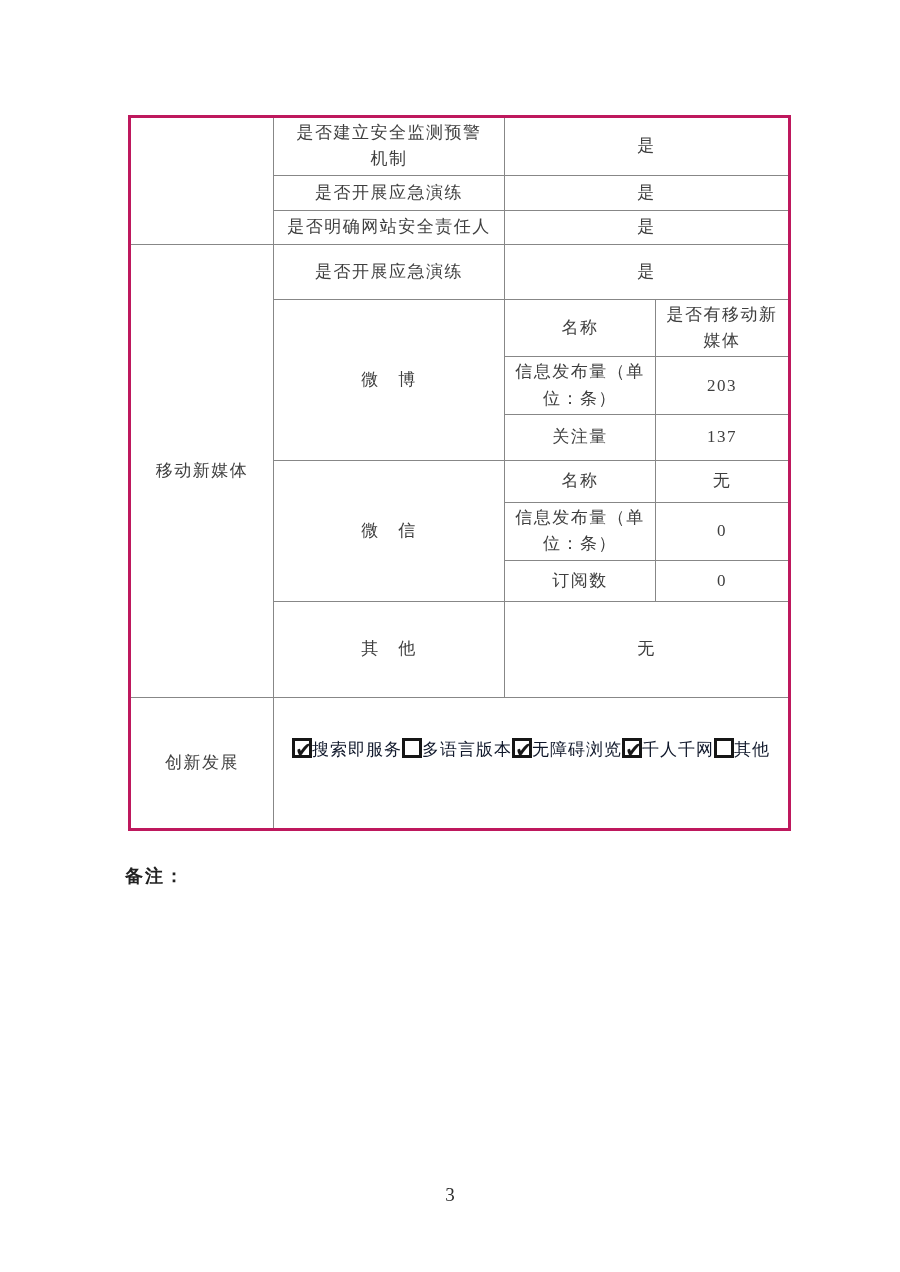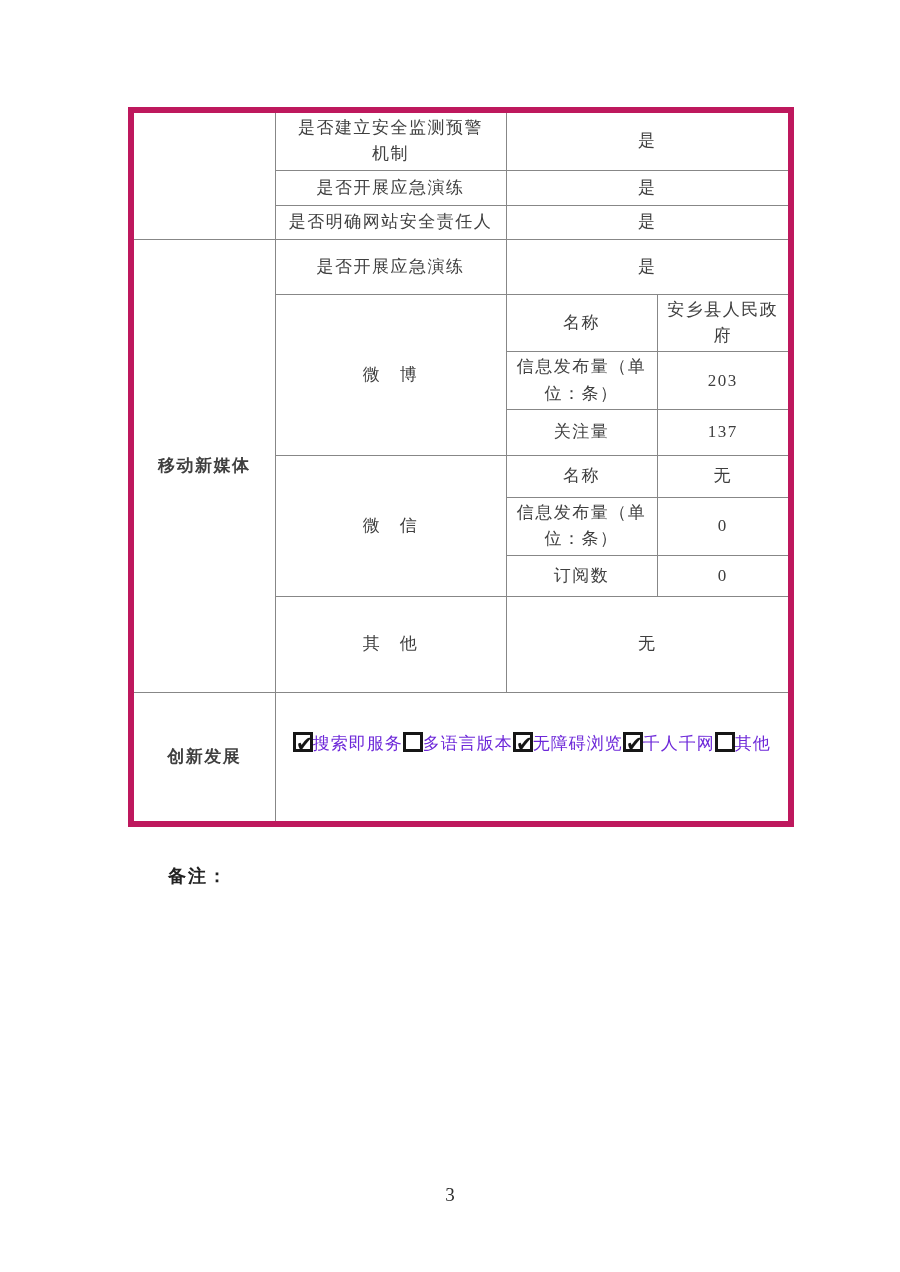--- a/index.html
+++ b/index.html
@@ -8,49 +8,49 @@
     width: 900px;
     height: 1272px;
     background: #ffffff;
     font-family: "Liberation Serif", "DejaVu Serif", serif;
     color: #3f3f3f;
     overflow: hidden;
   }
   table.report {
     position: absolute;
     left: 128px;
-    top: 107px;
+    top: 115px;
     width: 660px;
     border-collapse: collapse;
     table-layout: fixed;
-    border: 6px solid #be185d;
+    border: 3px solid #be185d;
     padding-left: 44px;
   }
   table.report td {
     border: 1px solid #878787;
     text-align: center;
     vertical-align: middle;
     font-size: 17px;
     letter-spacing: 1.5px;
     line-height: 1.55;
     white-space: pre-line;
     padding: 2px 6px;
     overflow: hidden;
   }
   td.lbl { padding: 2px 14px; }
-  td.cat { padding: 2px 4px; font-weight: bold; }
+  td.cat { padding: 2px 4px; }
   td.val { padding: 2px 6px; }
   td.cb-cell { padding: 0 2px; }
   .cb-line {
     position: relative;
     top: -13px;
     white-space: nowrap;
     letter-spacing: 1px;
     font-size: 17px;
-    color: #6d28d9;
+    color: #0f172a;
   }
   .cb-item { white-space: nowrap; }
   .cb {
     display: inline-block;
     width: 14px;
     height: 14px;
     border: 3px solid #161616;
     position: relative;
     vertical-align: -3px;
     background: #ffffff;
@@ -67,21 +67,20 @@
     font-family: "DejaVu Sans", sans-serif;
   }
   .remarks {
     position: absolute;
     left: 125px;
     top: 864px;
     font-size: 18px;
     font-weight: 700;
     letter-spacing: 2px;
     color: #222222;
-    margin-left: 43px;
   }
   .page-number {
     position: absolute;
     left: 0;
     right: 0;
     top: 1184px;
     text-align: center;
     font-size: 19px;
     color: #2e2e2e;
   }
@@ -116,21 +115,21 @@
 
       <tr style="height:55px">
         <td class="cat" rowspan="8">移动新媒体</td>
         <td class="lbl">是否开展应急演练</td>
         <td class="val" colspan="2">是</td>
       </tr>
 
       <tr style="height:55px">
         <td class="lbl" rowspan="3">微　博</td>
         <td class="lbl">名称</td>
-        <td class="val">安乡县人民政府</td>
+        <td class="val">是否有移动新媒体</td>
       </tr>
       <tr style="height:54px">
         <td class="lbl">信息发布量（单位：条）</td>
         <td class="val">203</td>
       </tr>
       <tr style="height:46px">
         <td class="lbl">关注量</td>
         <td class="val">137</td>
       </tr>
 

